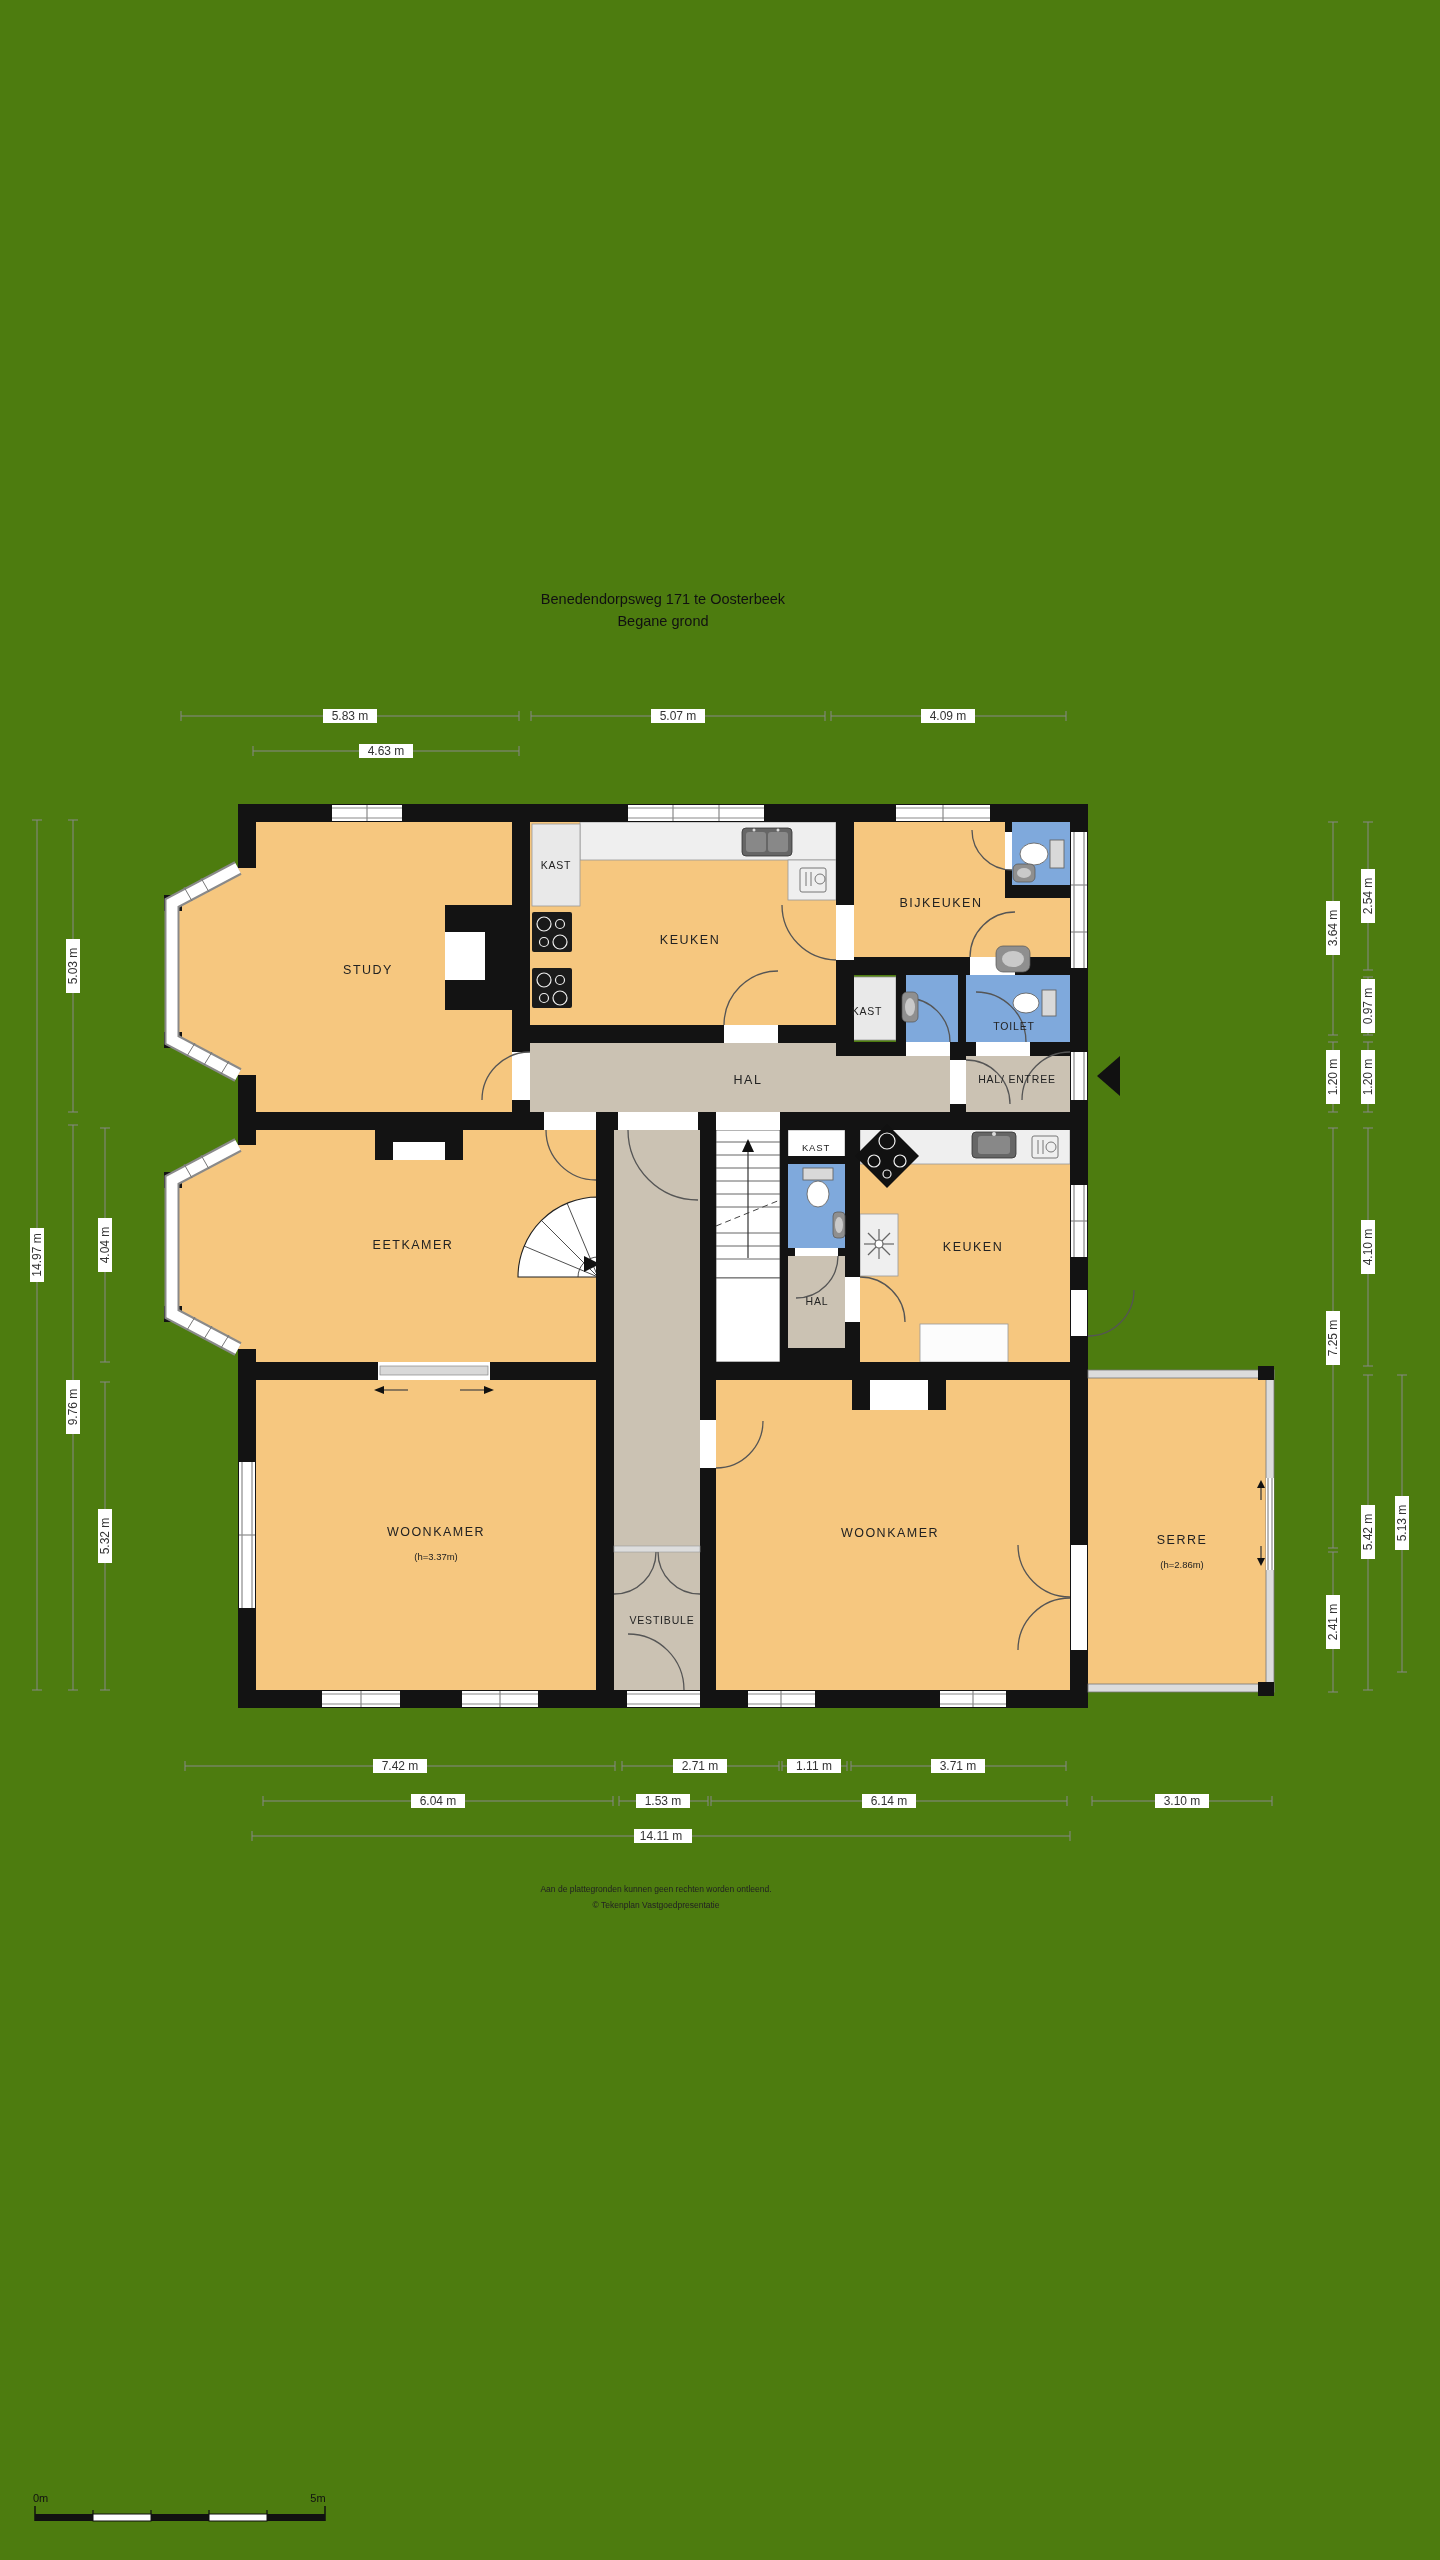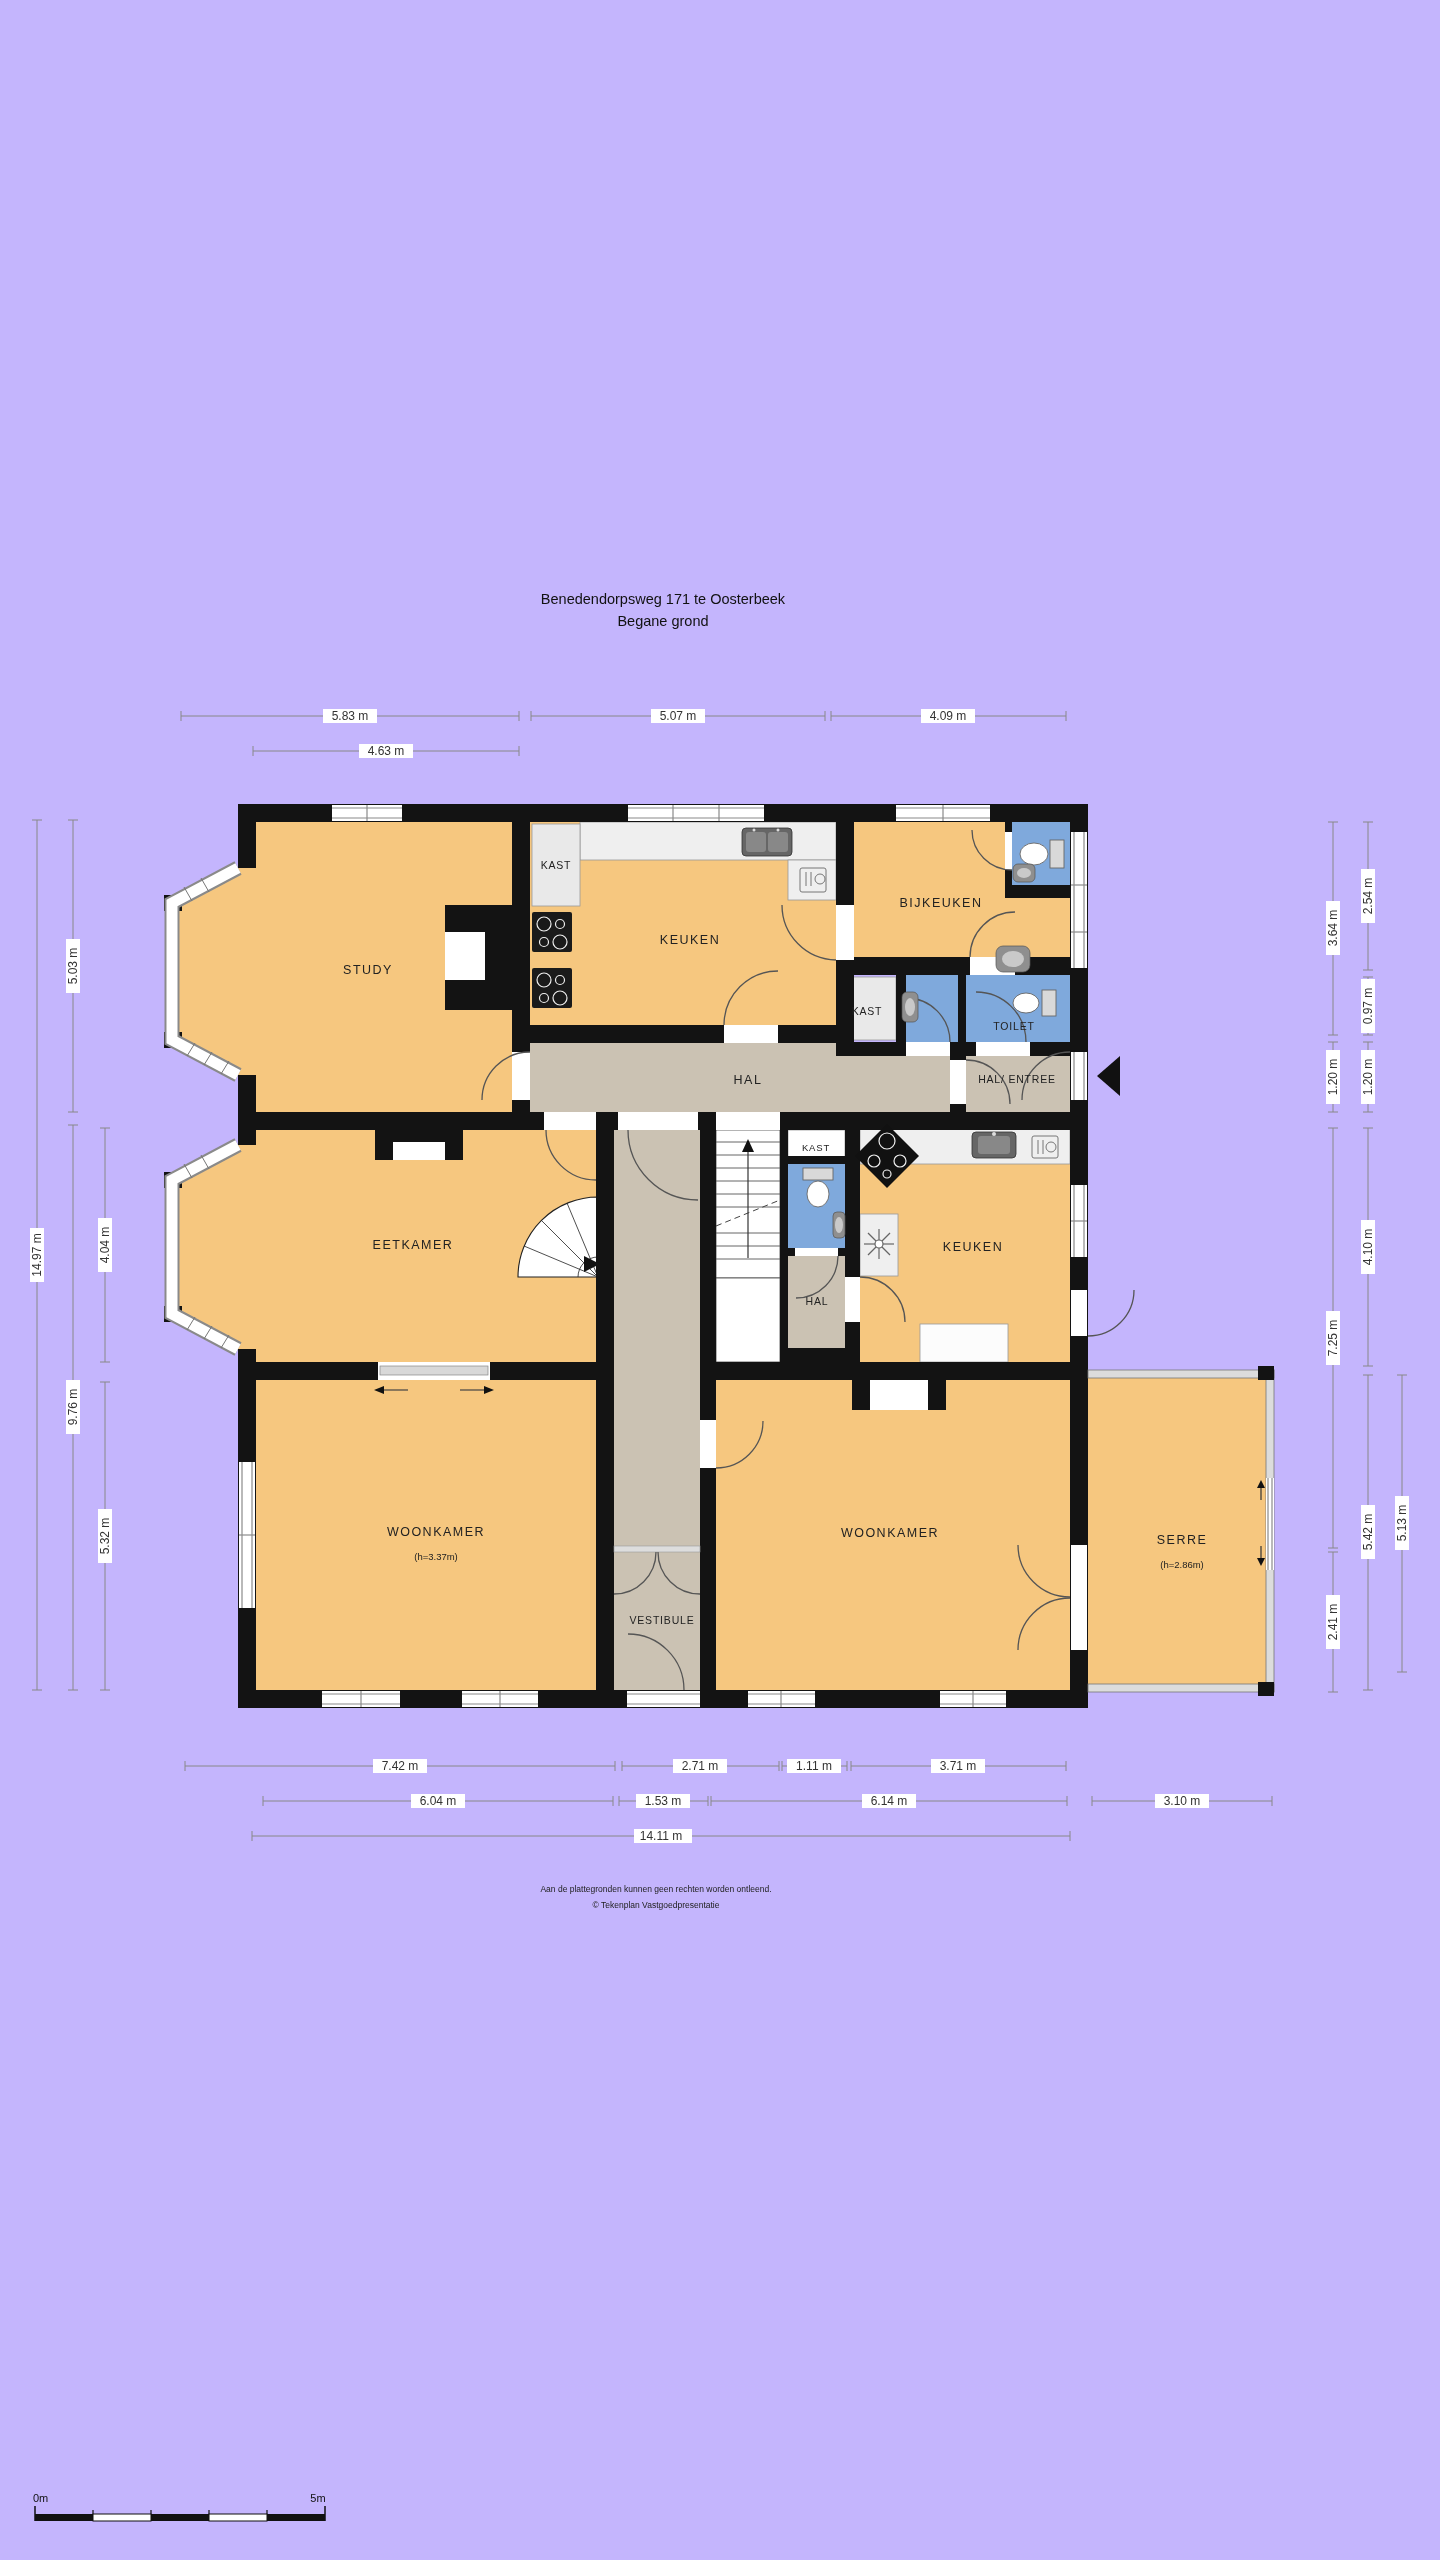--- a/index.html
+++ b/index.html
@@ -1,16 +1,16 @@
 <!DOCTYPE html>
 <html><head>
 <meta charset="utf-8">
 <style>
   html,body{margin:0;padding:0;background:#fff;}
-  #page{position:relative;width:1440px;height:2560px;background:#c4b5fd;overflow:hidden;}
+  #page{position:relative;width:1440px;height:2560px;background:#4d7c0f;overflow:hidden;}
   svg{position:absolute;left:0;top:0;}
   .w{fill:#131313;}
   .rm{fill:#F6C77F;}
   .hl{fill:#CBC2B3;}
   .bl{fill:#7FA9DC;}
   .ct{fill:#EFEFEF;stroke:#999;stroke-width:0.8;}
   .kb{fill:#E9E9E9;stroke:#999;stroke-width:0.8;}
   .wh{fill:#fff;}
   .fr{stroke:#8a8a8a;stroke-width:1.2;fill:none;}
   .dr{stroke:#555;stroke-width:1.3;fill:none;}

